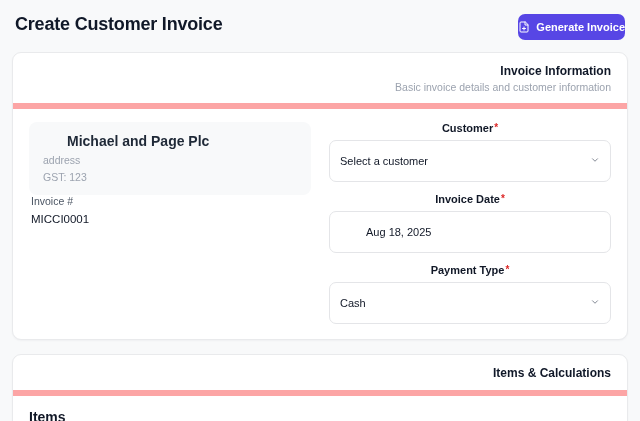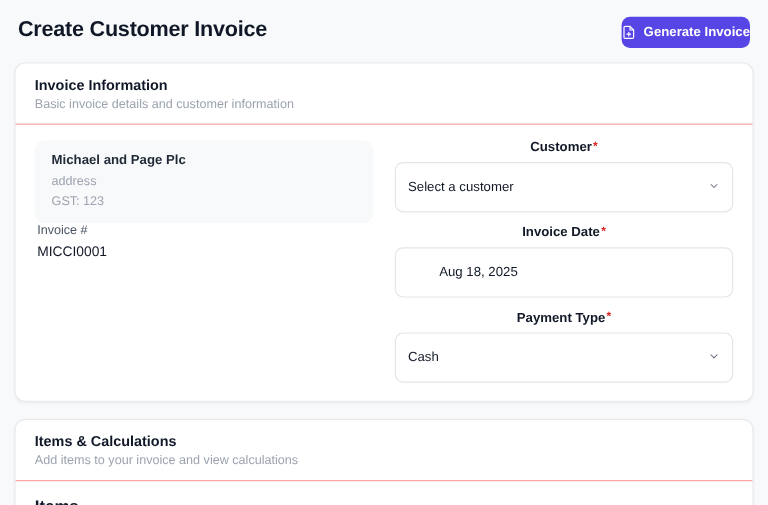--- a/index.html
+++ b/index.html
@@ -23,29 +23,29 @@
   }
   .btn-primary svg { display: block; }
 
   
   .card {
     background: #FFFFFF; border: 1px solid #E9EAEC; border-radius: 9px;
     box-shadow: 0 1px 2px rgba(16,24,40,0.04);
   }
   .card-1 { margin-top: 12px; }
   .card-2 { margin-top: 14px; height: 200px; }
-  .card-header { padding: 11px 16px 10px 16px; border-bottom: 1px solid #fca5a5; }
+  .card-header { padding: 11px 16px 10px 16px; border-bottom: 6px solid #fca5a5; text-align: right; }
   .card-title { font-size: 12px; font-weight: 700; color: #101828; }
   .card-subtitle { font-size: 10.5px; color: #9CA3AF; margin-top: 3px; }
   .card-body { padding: 13px 16px 15px 16px; }
 
   
   .info-grid { display: grid; grid-template-columns: 1fr 1fr; gap: 18px; }
   .company-box { background: #F8F9FA; border-radius: 8px; padding: 11px 14px 12px 14px; }
-  .company-name { font-size: 11px; font-weight: 700; color: #1F2937; }
+  .company-name { font-size: 14px; font-weight: 700; color: #1F2937; margin-left: 24px; }
   .company-line { font-size: 10.5px; color: #9CA3AF; margin-top: 5px; }
   .invoice-number-block { padding-left: 2px; }
   .inv-label { font-size: 10.5px; color: #4B5563; }
   .inv-value { font-size: 11.5px; color: #111827; margin-top: 6px; }
 
   .field { margin-bottom: 11px; }
   .field:last-child { margin-bottom: 0; }
   .field-label { font-size: 11px; font-weight: 600; color: #111827; margin-bottom: 6px; text-align: center; }
   .req { color: #DC2626; font-size: 10px; vertical-align: top; margin-left: 1px; }
   .select-box, .text-input {
@@ -142,21 +142,20 @@
             </div>
           </div>
         </div>
       </div>
     </div>
   </section>
 
   <section class="card card-2">
     <div class="card-header">
       <div class="card-title">Items &amp; Calculations</div>
-      <div class="card-subtitle">Add items to your invoice and view calculations</div>
     </div>
     <div class="card-body">
       <div class="items-label">Items</div>
       <div class="item-row-box">
         <div class="item-row-top">
           <span class="sort-handle">↑↓</span>
           <button class="trash-btn">
             <span>
               <svg width="12" height="12" viewBox="0 0 24 24" fill="none" stroke="#DC2626" stroke-width="2.2" stroke-linecap="round" stroke-linejoin="round">
                 <polyline points="3 6 5 6 21 6"></polyline>

